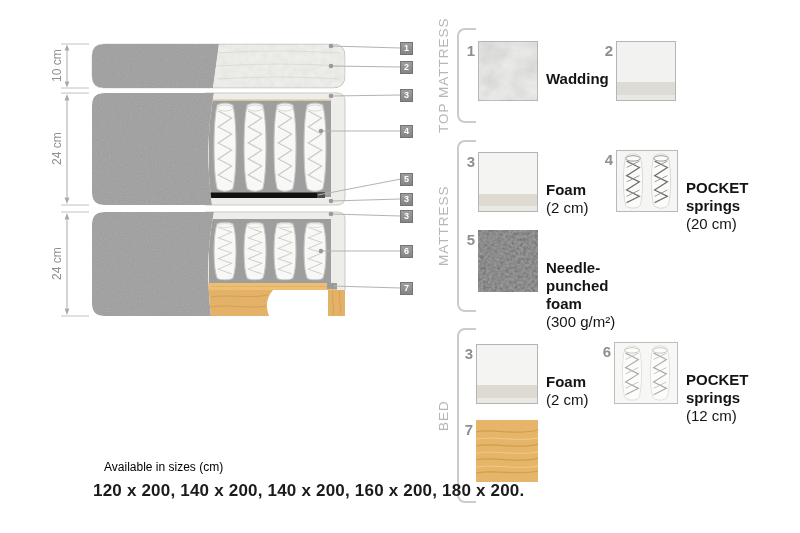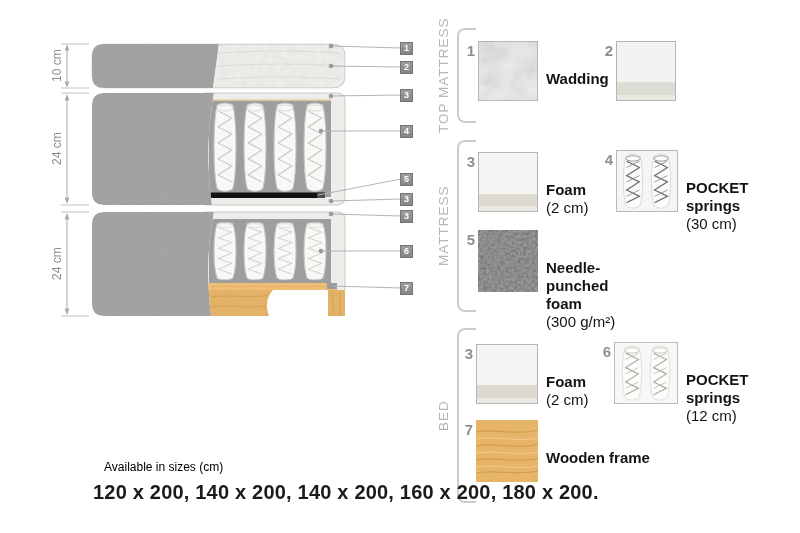--- a/index.html
+++ b/index.html
@@ -34,21 +34,21 @@
   .itext{width:94px;margin-top:29px;}
   .wide .itext{width:160px;}
   .iname{font-size:15px;font-weight:700;color:#141414;line-height:18px;}
   .idetail{font-size:15px;font-weight:400;color:#141414;line-height:18px;}
   .softblock{margin-top:5px;width:66px;text-align:center;}
   .arrows{font-size:9px;font-weight:700;color:#4e4e4e;letter-spacing:3px;line-height:11px;padding-left:3px;}
   .badge{display:inline-block;background:#9b9b9b;color:#ffffff;font-size:10.5px;font-weight:700;
          padding:1px 4px;letter-spacing:.4px;}
 
   .footer-title{position:absolute;left:104px;top:460px;font-size:12px;color:#000000;}
-  .footer-sizes{position:absolute;left:93px;top:481px;font-size:20px;font-weight:700;color:#1b1b1b;letter-spacing:.2px;}
+  .footer-sizes{position:absolute;left:93px;top:481px;font-size:17px;font-weight:700;color:#1b1b1b;letter-spacing:.2px;}
 </style>
 </head>
 <body>
 
 <div id="canvas">
 
   <svg width="0" height="0" style="position:absolute" aria-hidden="true">
     <defs>
       <filter id="grainF" x="-5%" y="-5%" width="110%" height="110%">
         <feTurbulence type="fractalNoise" baseFrequency="0.9" numOctaves="2" result="t"></feTurbulence>
@@ -269,21 +269,21 @@
     <div class="inum">4</div>
     <div class="sw">
       <svg width="62" height="62" viewBox="0 0 62 62">
         <rect x="0.5" y="0.5" width="61" height="61" fill="#f5f5f3" stroke="#b9b9b7"></rect>
         <use href="#pkd" x="5" y="3" width="24" height="56"></use>
         <use href="#pkd" x="33" y="3" width="24" height="56"></use>
       </svg>
     </div>
     <div class="itext">
       <div class="iname">POCKET springs</div>
-      <div class="idetail">(30 cm)</div>
+      <div class="idetail">(20 cm)</div>
     </div>
   </div>
 
   <div class="item" style="left:460px;top:230px">
     <div class="inum">5</div>
     <div class="sw">
       <svg width="60" height="62" viewBox="0 0 60 62">
         <rect x="0" y="0" width="60" height="62" fill="#9a9a9a" filter="url(#feltF)"></rect>
       </svg>
     </div>
@@ -326,20 +326,19 @@
   <div class="item wide" style="left:458px;top:420px">
     <div class="inum">7</div>
     <div class="sw">
       <svg width="62" height="62" viewBox="0 0 62 62">
         <rect x="0" y="0" width="62" height="62" fill="#e6b569"></rect>
         <path d="M0,12 C18,8 40,16 62,10 M0,26 C20,22 42,30 62,24 M0,40 C18,36 44,44 62,38 M0,53 C20,49 42,56 62,51" fill="none" stroke="#cf9a45" stroke-width="1.2" opacity="0.85"></path>
         <path d="M0,19 C22,16 40,22 62,18 M0,33 C22,30 40,36 62,32 M0,47 C22,44 40,50 62,46" fill="none" stroke="#f2cc8c" stroke-width="1" opacity="0.9"></path>
       </svg>
     </div>
     <div class="itext">
-      <div class="iname">Wooden frame</div>
     </div>
   </div>
 
   <div class="footer-title">Available in sizes (cm)</div>
   <div class="footer-sizes">120 x 200, 140 x 200, 140 x 200, 160 x 200, 180 x 200.</div>
 
 </div>
 
 </body></html>

